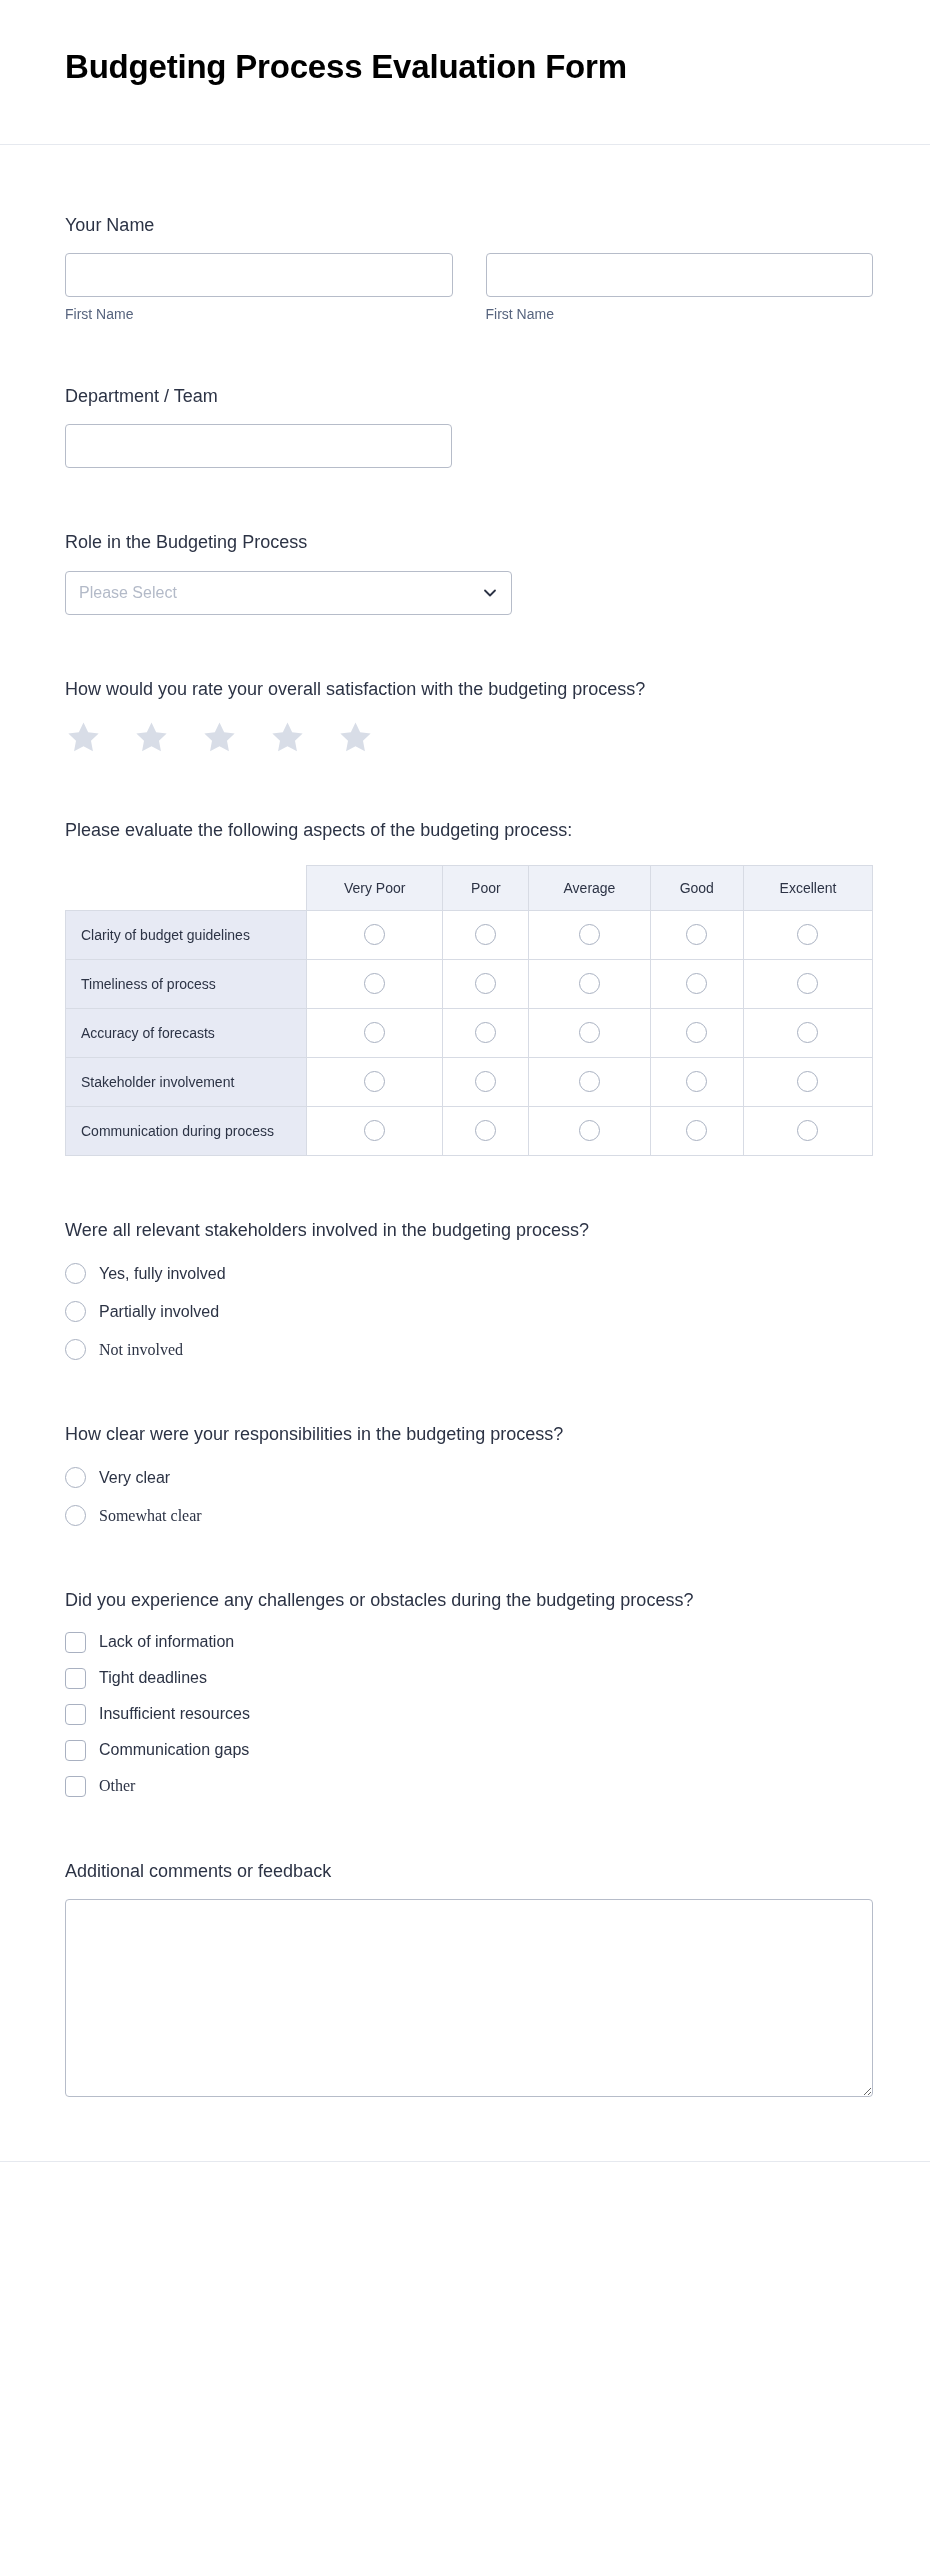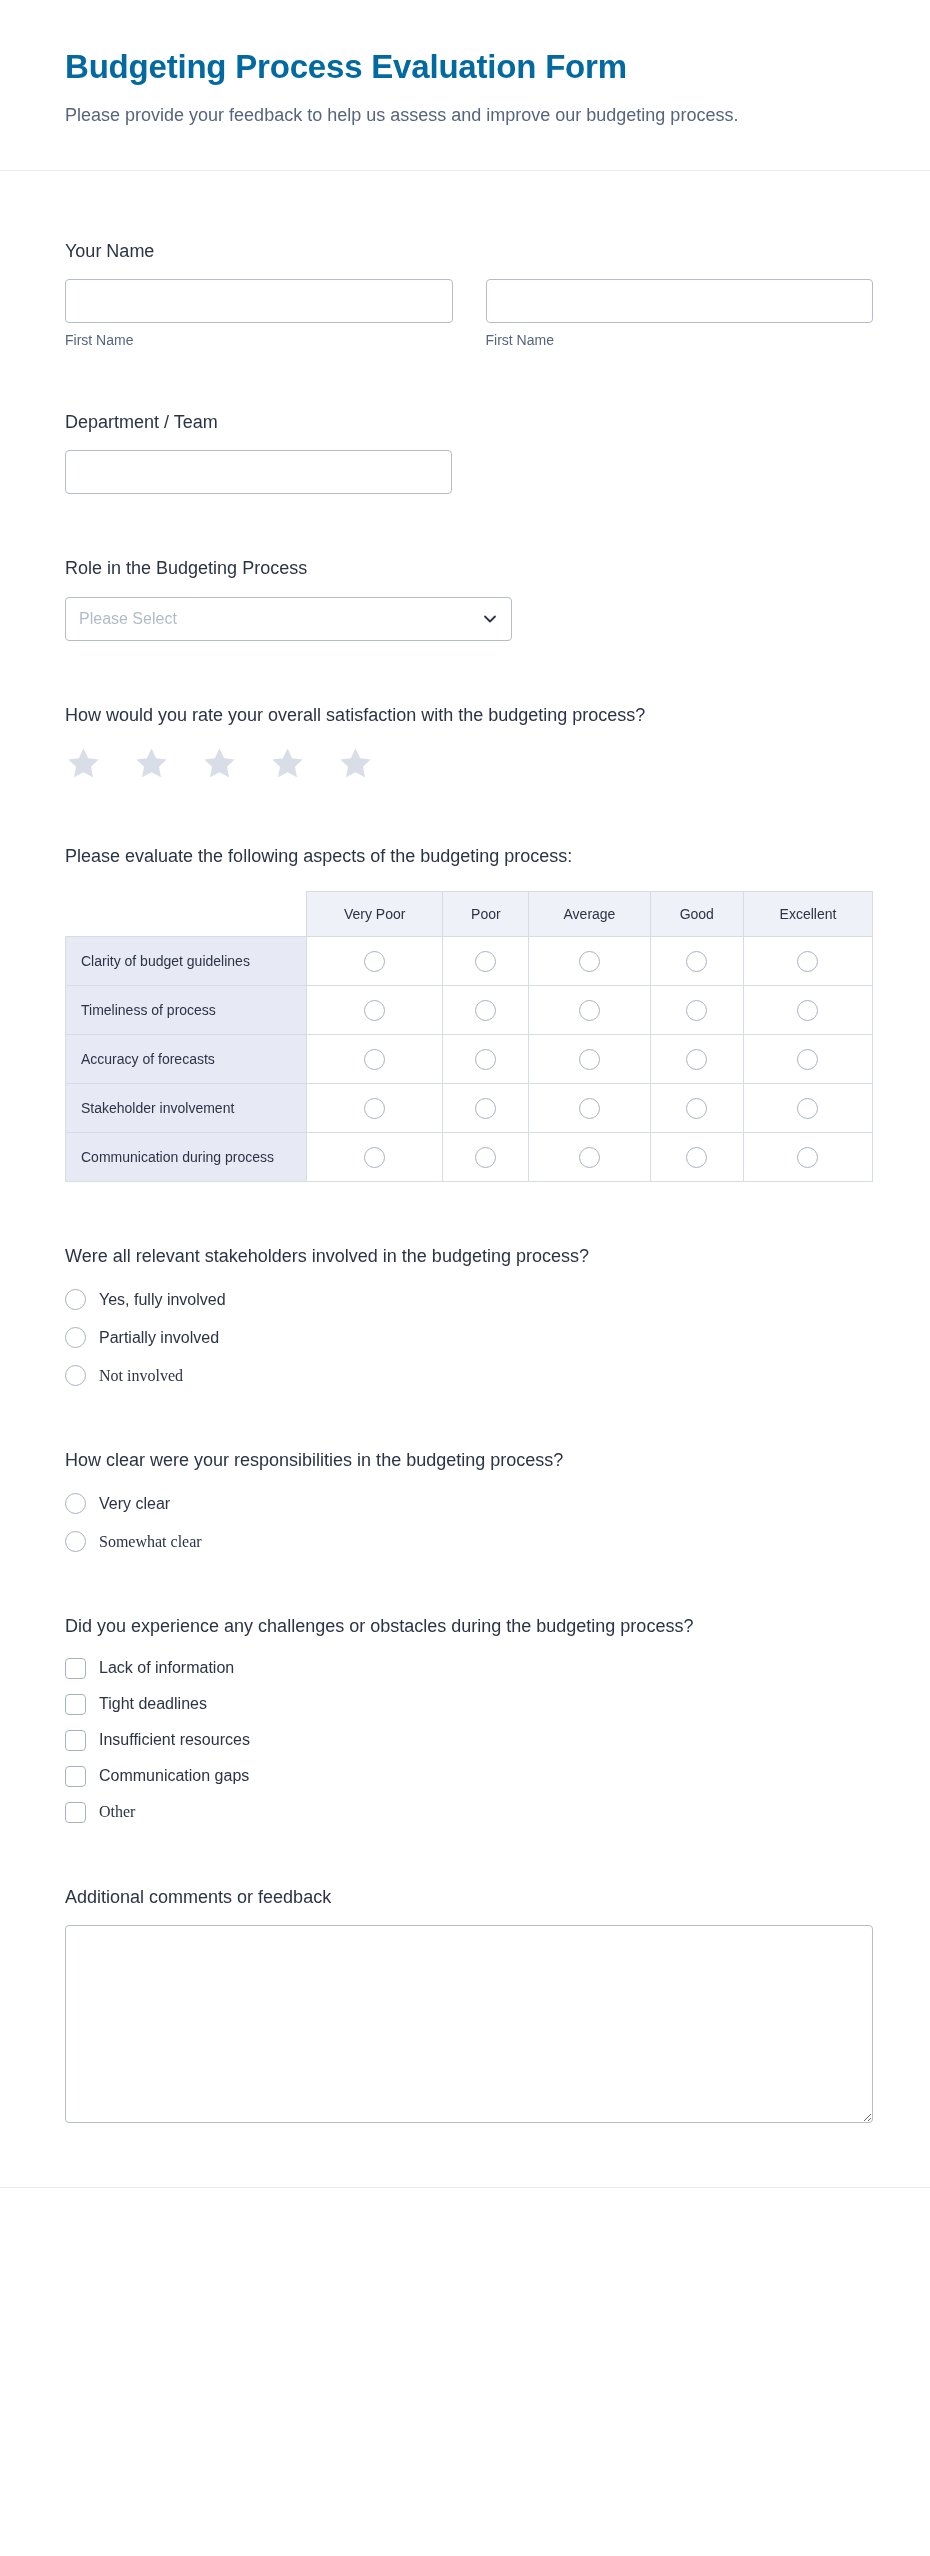--- a/index.html
+++ b/index.html
@@ -8,21 +8,21 @@
     width: 930px;
     min-height: 2556px;
     background: #ffffff;
     font-family: "Liberation Sans", sans-serif;
     color: #2c3345;
     position: relative;
   }
 
   
   .form-header { padding: 48px 60px 42px 65px; border-bottom: 1px solid #e6e9ef; }
-  .form-title { font-size: 33px; font-weight: 700; color: #0369a1; margin: 0 0 16px 0; letter-spacing: -0.2px; }
+  .form-title { font-size: 33px; font-weight: 700; color: #000000; margin: 0 0 16px 0; letter-spacing: -0.2px; }
   .form-subtitle { font-size: 18px; color: #57647e; line-height: 1.45; }
 
   
   .form-body { padding: 6px 57px 0 65px; }
   .section { margin-top: 62px; }
   .q-label { font-size: 18px; font-weight: 500; color: #2c3345; margin-bottom: 15px; line-height: 1.4; }
 
   
   .text-input {
     height: 44px; width: 100%;
@@ -94,21 +94,20 @@
   .submit-section {
     margin-top: 60px; border-top: 1px solid #e6e9ef;
     padding: 38px 0 22px 0; display: flex; justify-content: center;
   }
 </style>
 </head>
 <body>
 
 <div class="form-header">
   <h1 class="form-title">Budgeting Process Evaluation Form</h1>
-  <div class="form-subtitle">Please provide your feedback to help us assess and improve our budgeting process.</div>
 </div>
 
 <div class="form-body">
 
   <div class="section">
     <div class="q-label">Your Name</div>
     <div class="name-row">
       <div class="name-col">
         <input class="text-input" type="text" value="" style="">
         <div class="sublabel">First Name</div>

